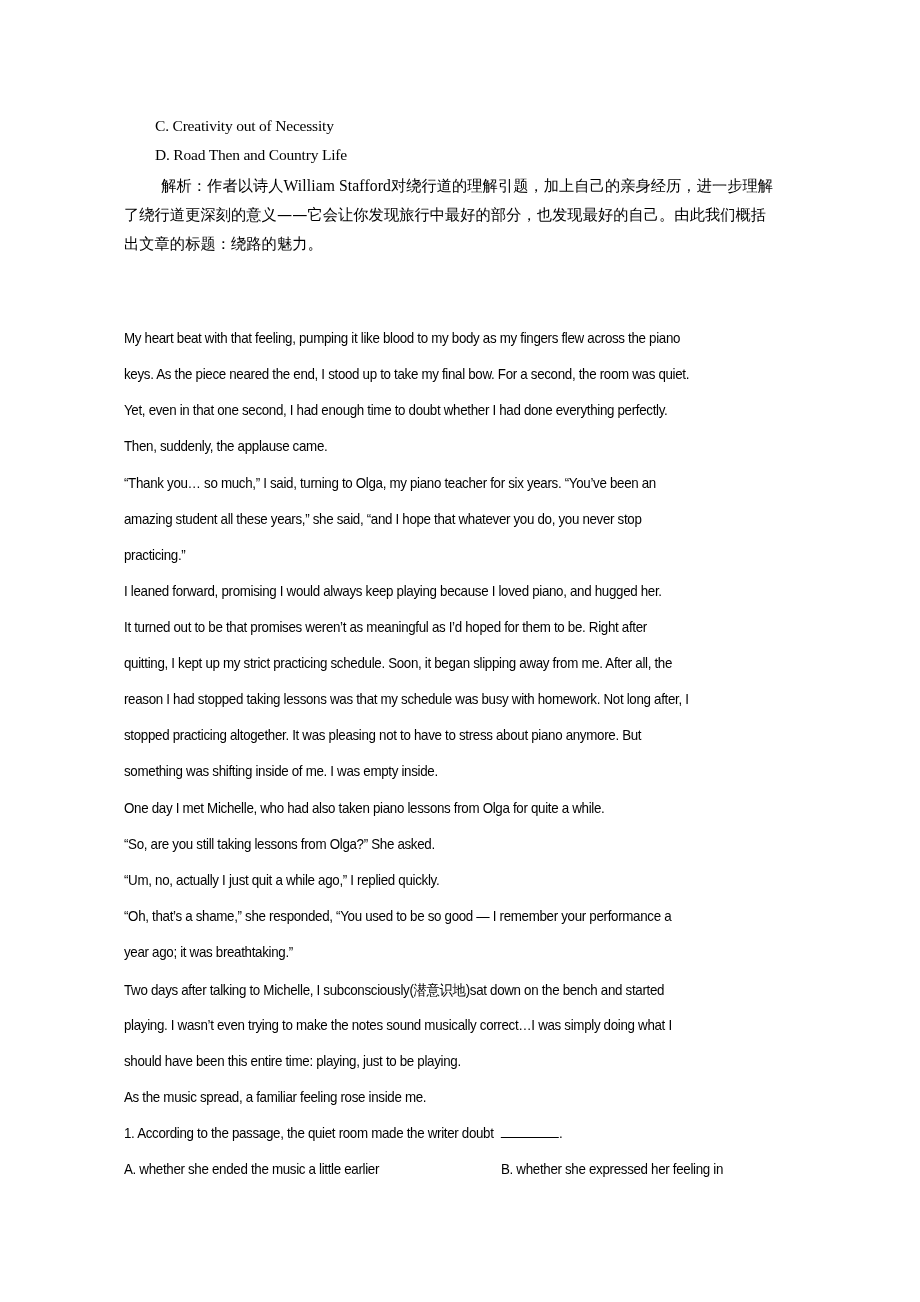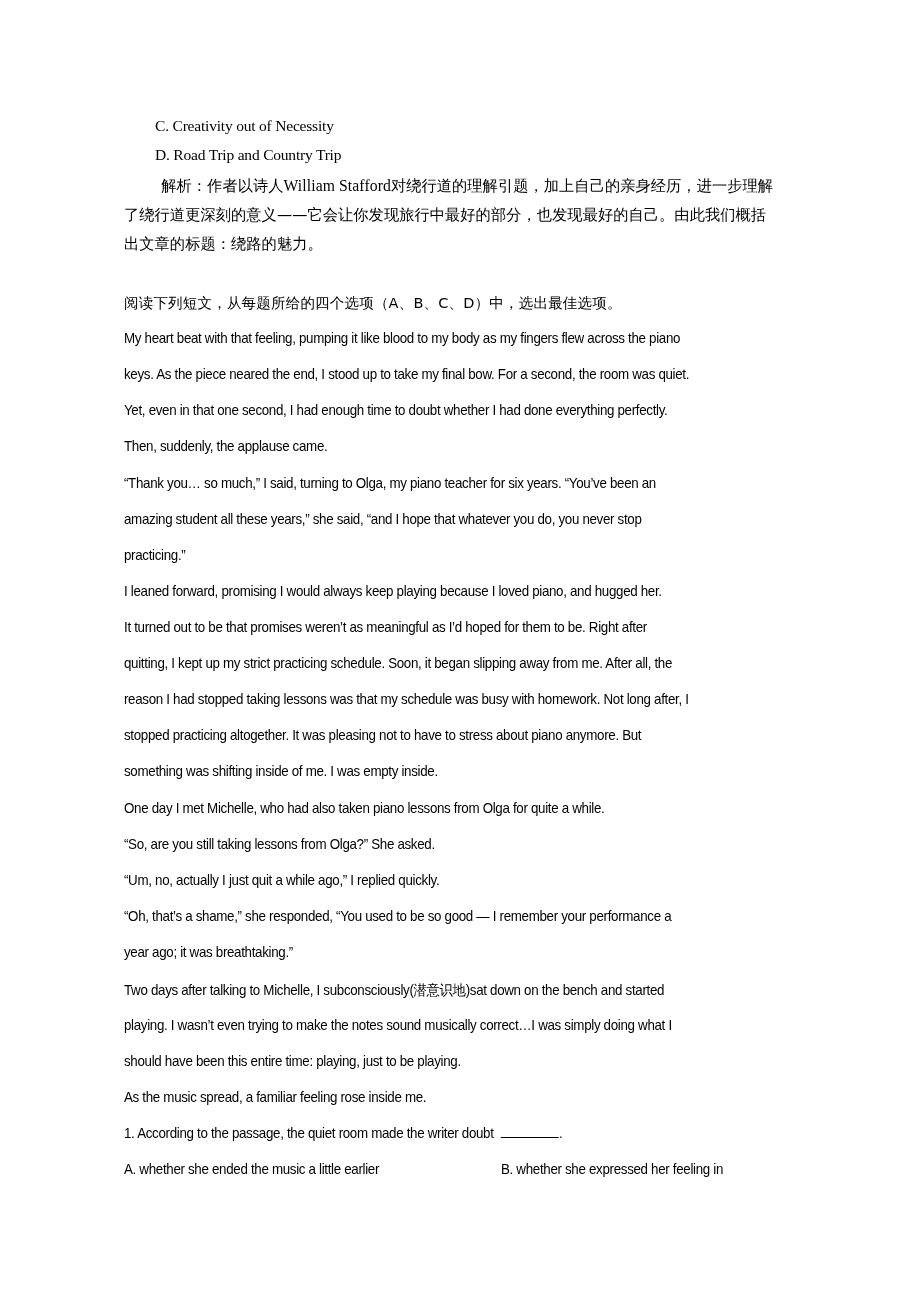--- a/index.html
+++ b/index.html
@@ -68,27 +68,26 @@
       height: 11px;
       vertical-align: baseline;
     }
   </style>
 </head>
 <body>
 
 <div class="page">
 
   <div class="serif-line" style="left:155px; top:117px;">C. Creativity out of Necessity</div>
-  <div class="serif-line" style="left:155px; top:146px;">D. Road Trip and Country Trip</div>
+  <div class="serif-line" style="left:155px; top:146px;">D. Road Then and Country Life</div>
 
   <div class="analysis">
     <span>解析：作者以诗人</span><span class="en">William Stafford</span><span>对绕行道的理解引题，加上自己的亲身经历，进一步理解了绕行道更深刻的意义——它会让你发现旅行中最好的部分，也发现最好的自己。由此我们概括出文章的标题：绕路的魅力。</span>
   </div>
 
-  <div class="body-line instr" style="top:294px;">阅读下列短文，从每题所给的四个选项（A、B、C、D）中，选出最佳选项。</div>
 
   <div>
     <div class="body-line" style="top:330px;">My heart beat with that feeling, pumping it like blood to my body as my fingers flew across the piano</div>
     <div class="body-line" style="top:366px;">keys. As the piece neared the end, I stood up to take my final bow. For a second, the room was quiet.</div>
     <div class="body-line" style="top:402px;">Yet, even in that one second, I had enough time to doubt whether I had done everything perfectly.</div>
     <div class="body-line" style="top:438px;">Then, suddenly, the applause came.</div>
     <div class="body-line" style="top:475px;">“Thank you… so much,” I said, turning to Olga, my piano teacher for six years. “You’ve been an</div>
     <div class="body-line" style="top:511px;">amazing student all these years,” she said, “and I hope that whatever you do, you never stop</div>
     <div class="body-line" style="top:547px;">practicing.”</div>
     <div class="body-line" style="top:583px;">I leaned forward, promising I would always keep playing because I loved piano, and hugged her.</div>

